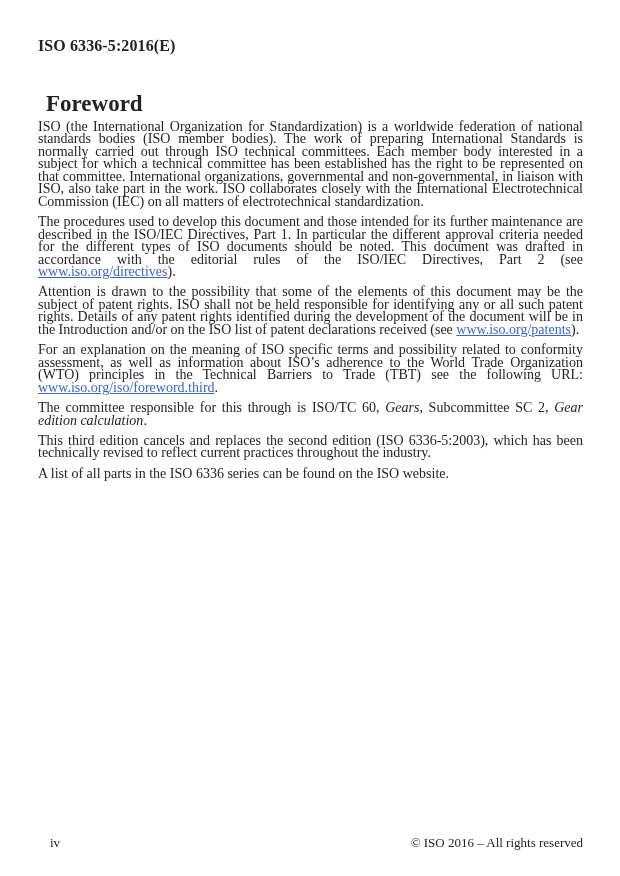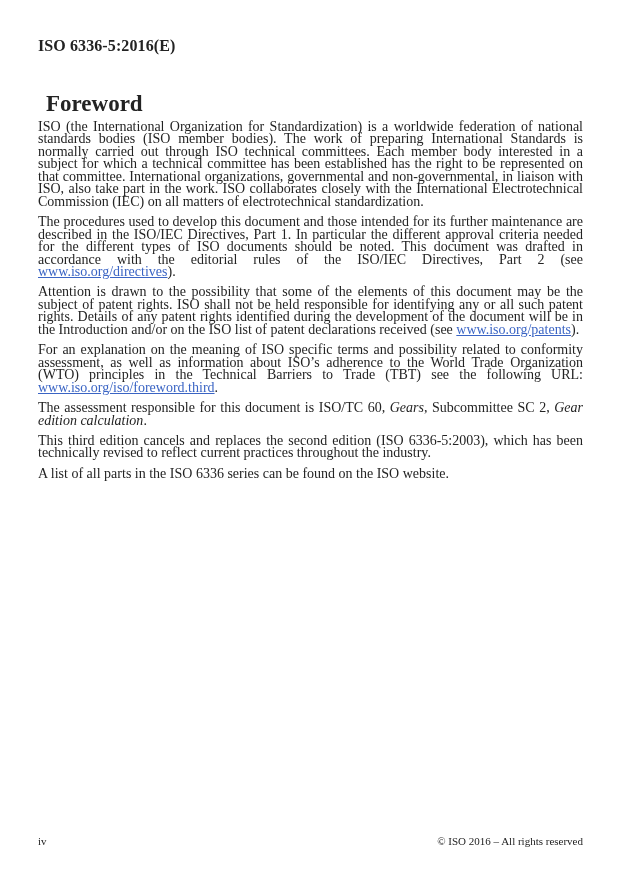--- a/index.html
+++ b/index.html
@@ -51,46 +51,46 @@
     text-align: justify;
     text-justify: inter-word;
   }
   .doc-link {
     color: var(--link-color);
     cursor: pointer;
   }
   .para em { }
   .doc-footer {
     position: absolute;
-    left: 38px;
+    left: 50px;
     right: 37px;
     top: 835px;
     display: flex;
     justify-content: space-between;
     align-items: baseline;
-    font-size: 11px;
+    font-size: 13px;
   }
 </style>
 </head>
 <body>
 
 <div class="page">
 
   <div class="doc-header">
     <span>ISO 6336-5:2016(E)</span>
   </div>
 
   <h1 class="doc-title">Foreword</h1>
 
   <div class="doc-body">
       <p class="para"><span>ISO (the International Organization for Standardization) is a worldwide federation of national standards bodies (ISO member bodies). The work of preparing International Standards is normally carried out through ISO technical committees. Each member body interested in a subject for which a technical committee has been established has the right to be represented on that committee. International organizations, governmental and non-governmental, in liaison with ISO, also take part in the work. ISO collaborates closely with the International Electrotechnical Commission (IEC) on all matters of electrotechnical standardization.</span></p>
       <p class="para"><span>The procedures used to develop this document and those intended for its further maintenance are described in the ISO/IEC Directives, Part 1. In particular the different approval criteria needed for the different types of ISO documents should be noted. This document was drafted in accordance with the editorial rules of the ISO/IEC Directives, Part 2 (see </span><a class="doc-link" href="#">www.iso.org/directives</a><span>).</span></p>
       <p class="para"><span>Attention is drawn to the possibility that some of the elements of this document may be the subject of patent rights. ISO shall not be held responsible for identifying any or all such patent rights. Details of any patent rights identified during the development of the document will be in the Introduction and/or on the ISO list of patent declarations received (see </span><a class="doc-link" href="#">www.iso.org/patents</a><span>).</span></p>
       <p class="para"><span>For an explanation on the meaning of ISO specific terms and possibility related to conformity assessment, as well as information about ISO’s adherence to the World Trade Organization (WTO) principles in the Technical Barriers to Trade (TBT) see the following URL: </span><a class="doc-link" href="#">www.iso.org/iso/foreword.third</a><span>.</span></p>
-      <p class="para"><span>The assessment responsible for this document is ISO/TC 60, </span><em>Gears</em><span>, Subcommittee SC 2, </span><em>Gear edition calculation</em><span>.</span></p>
+      <p class="para"><span>The committee responsible for this through is ISO/TC 60, </span><em>Gears</em><span>, Subcommittee SC 2, </span><em>Gear edition calculation</em><span>.</span></p>
       <p class="para"><span>This third edition cancels and replaces the second edition (ISO 6336-5:2003), which has been technically revised to reflect current practices throughout the industry.</span></p>
       <p class="para"><span>A list of all parts in the ISO 6336 series can be found on the ISO website.</span></p>
     </div>
 
   <div class="doc-footer">
     <span>iv</span>
     <span>© ISO 2016 – All rights reserved</span>
   </div>
 
 </div>

